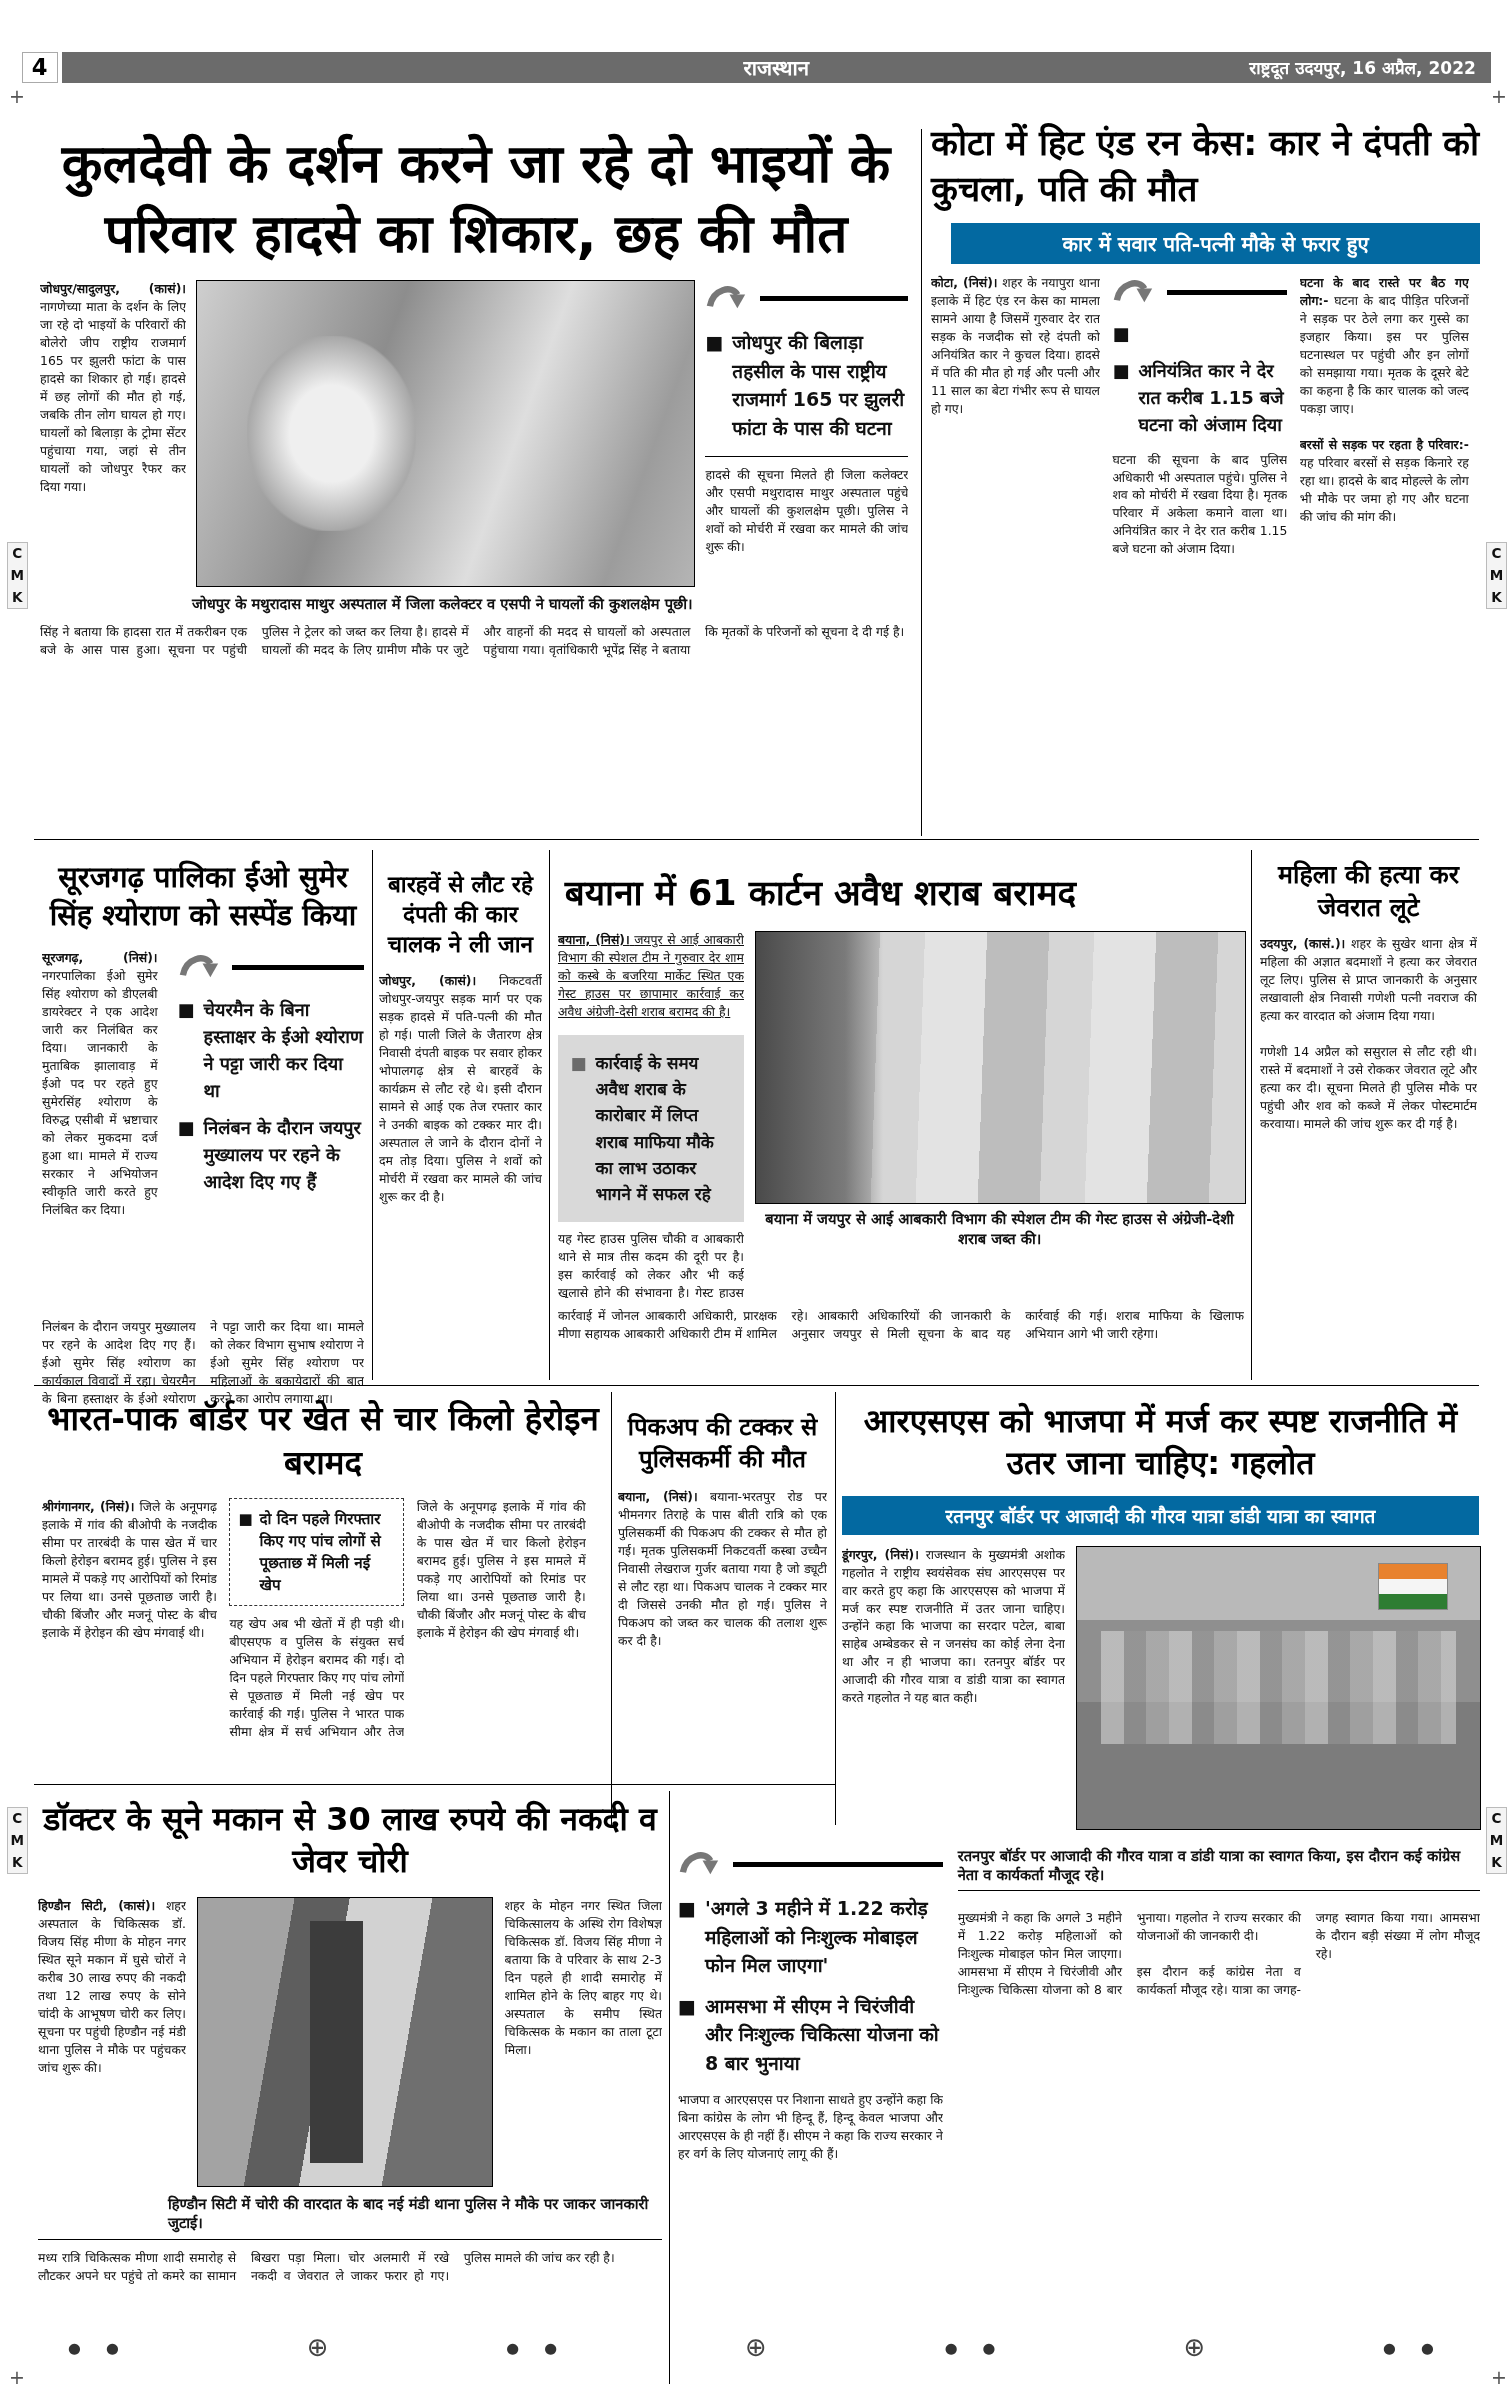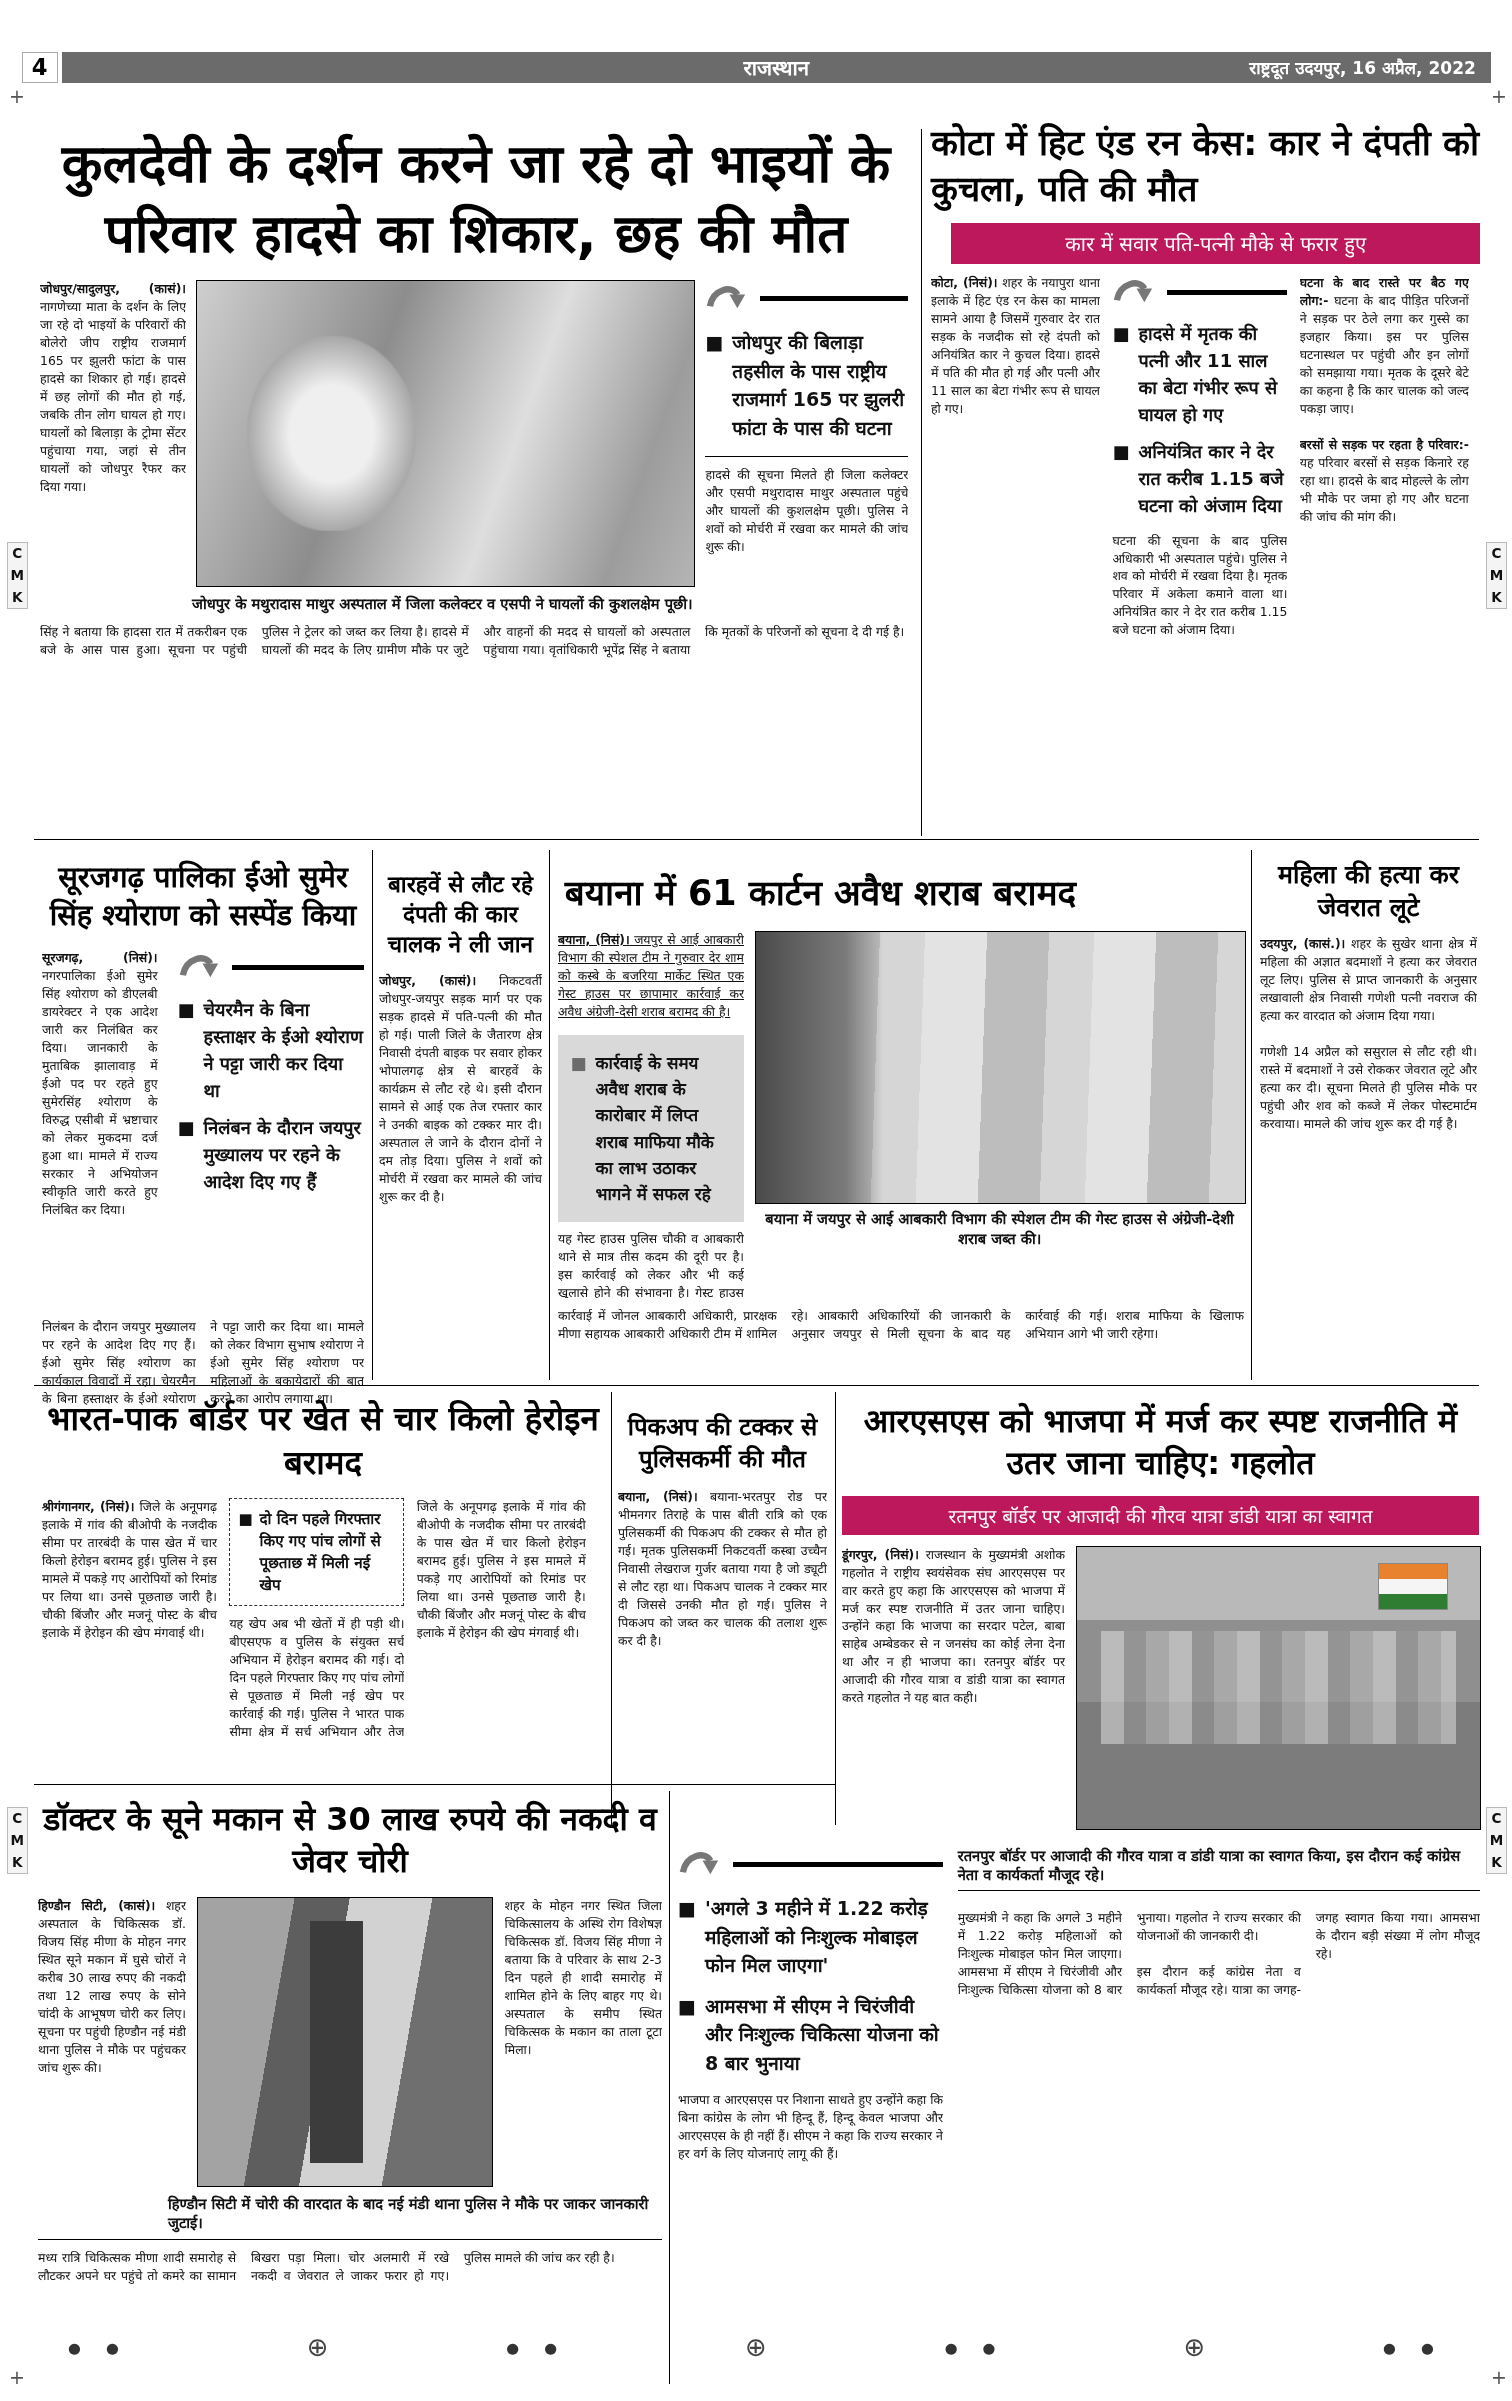--- a/index.html
+++ b/index.html
@@ -8,21 +8,21 @@
   
   .header{position:absolute;left:21.5px;top:52px;width:1469px;height:30.5px;display:flex;align-items:stretch;}
   .pagenum{width:34px;background:#fff;border:1.1px solid #aaa;color:#000;font-size:22.6px;font-weight:bold;
            display:flex;align-items:center;justify-content:center;margin-right:4.5px;}
   .headbar{flex:1;background:#6b6b6b;color:#fff;position:relative;display:flex;align-items:center;}
   .section-label{position:absolute;left:50%;transform:translateX(-50%);font-size:20.3px;font-weight:bold;}
   .masthead{margin-left:auto;padding-right:14.7px;font-size:17px;font-weight:bold;}
   
   .story{position:absolute;}
   .hl{font-weight:bold;color:#000;text-align:center;line-height:1.32;}
-  .strip{background:#be185d;color:#fff;font-weight:normal;text-align:center;}
+  .strip{background:#0369a1;color:#fff;font-weight:bold;text-align:center;}
   .body{font-size:12.4px;line-height:1.45;text-align:justify;overflow:hidden;}
   .body b{font-weight:bold;}
   .cols3{column-count:3;column-gap:14.7px;}
   .cols2{column-count:2;column-gap:14.7px;}
   .cols4{column-count:4;column-gap:14.7px;}
   .photo{border:1.1px solid #000;position:relative;overflow:hidden;}
   .caption{font-weight:bold;font-size:14.7px;line-height:1.3;}
   .note-head{display:flex;align-items:flex-start;height:40px;}
   .note-rule{flex:1;height:4.5px;background:#000;margin-top:16px;margin-left:5.6px;}
   .bullet{display:flex;font-weight:bold;line-height:1.5;}
@@ -145,21 +145,20 @@
       <div style="width:175px;">
         <div class="note-head">
           <svg class="arrow-icon" viewBox="0 0 100 70">
             <path d="M10,52 C16,16 56,8 66,28" stroke="#777" stroke-width="13" fill="none"></path>
             <polygon points="50,28 82,28 66,56" fill="#777"></polygon>
           </svg>
           <div class="note-rule"></div>
         </div>
         <div class="bullet" style="font-size:18px;margin-top:5.6px;">
           <span class="sq">■</span>
-          <span>हादसे में मृतक की पत्नी और 11 साल का बेटा गंभीर रूप से घायल हो गए</span>
         </div>
         <div class="bullet" style="font-size:18px;margin-top:10.2px;">
           <span class="sq">■</span>
           <span>अनियंत्रित कार ने देर रात करीब 1.15 बजे घटना को अंजाम दिया</span>
         </div>
         <div class="body" style="margin-top:12.4px;height:203px;">
           <span>घटना की सूचना के बाद पुलिस अधिकारी भी अस्पताल पहुंचे। पुलिस ने शव को मोर्चरी में रखवा दिया है। मृतक परिवार में अकेला कमाने वाला था। अनियंत्रित कार ने देर रात करीब 1.15 बजे घटना को अंजाम दिया।</span>
         </div>
       </div>
       <div class="body" style="width:169px;height:576px;">

